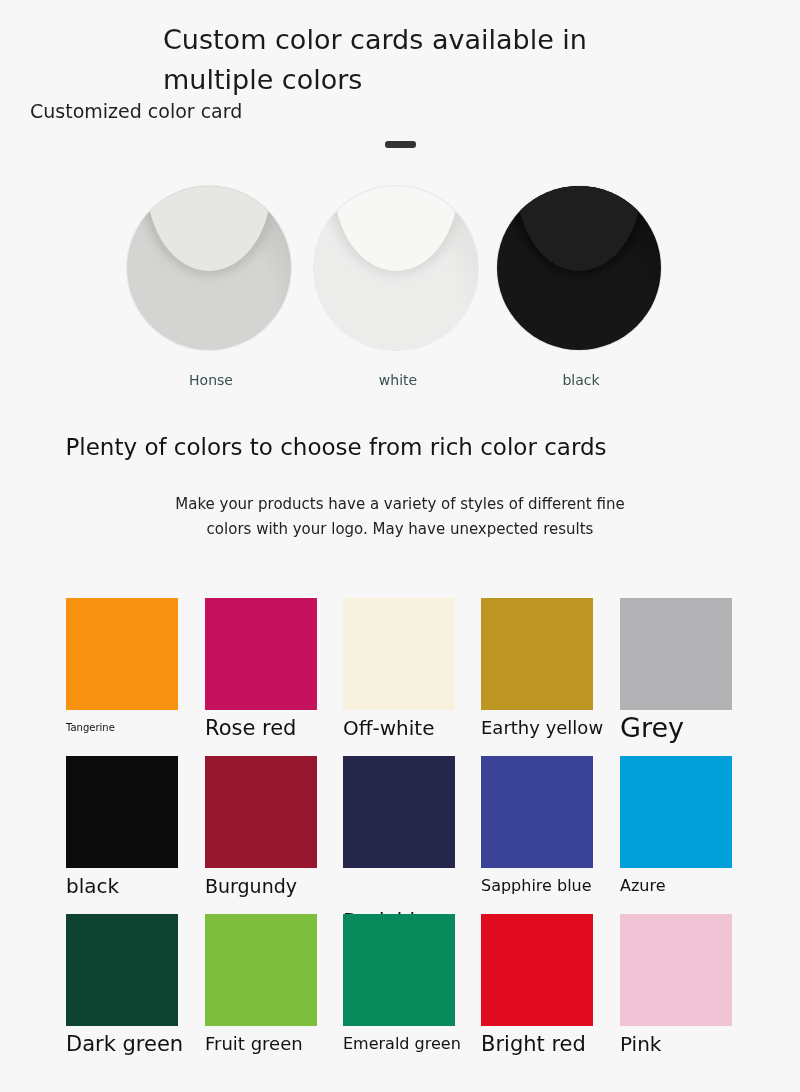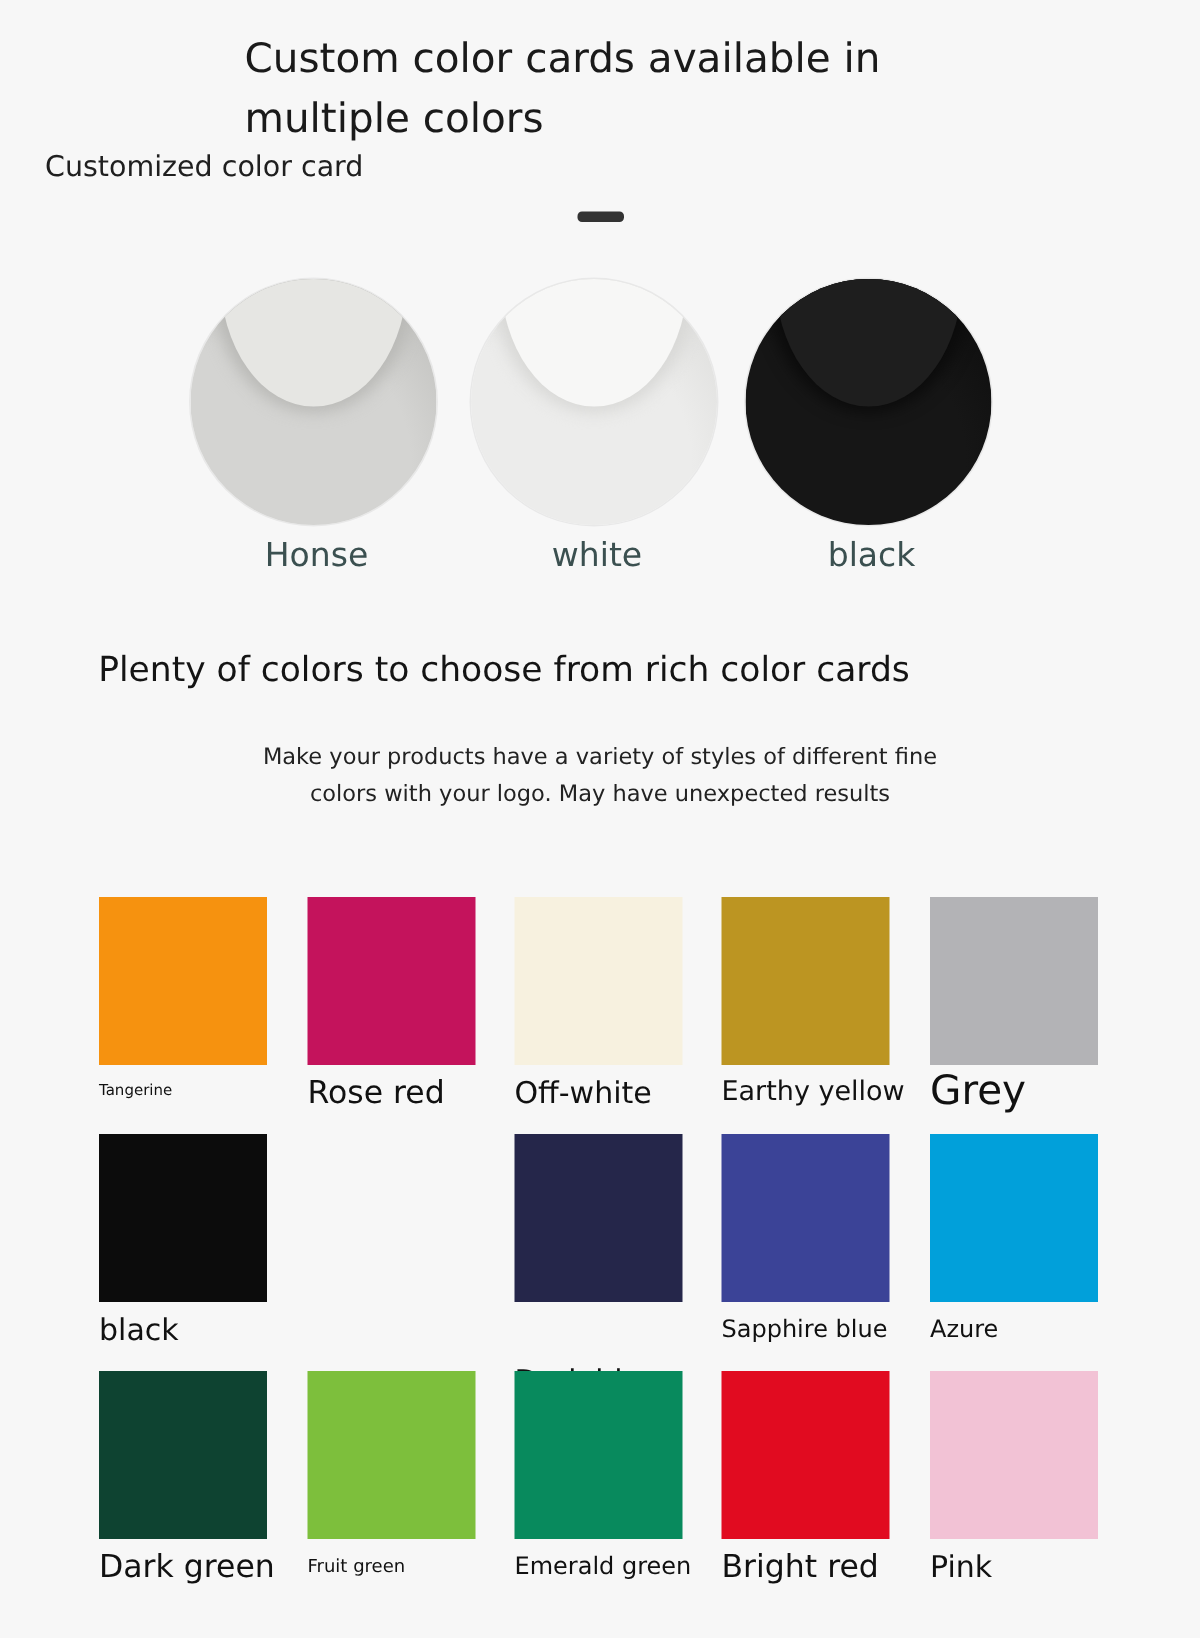--- a/index.html
+++ b/index.html
@@ -91,22 +91,22 @@
     left: 50%;
     top: -36%;
     width: 84%;
     height: 90%;
     transform: translateX(-50%);
     border-radius: 0 0 50% 50% / 0 0 62% 62%;
     filter: blur(5px);
   }
 
   .circle-caption {
-    margin-top: 8px;
-    font-size: 22px;
+    margin-top: 22px;
+    font-size: 14px;
     color: #3b5050;
   }
 
   
   .section2-title {
     position: absolute;
     left: 0;
     top: 434px;
     width: 672px;
     text-align: center;
@@ -218,41 +218,45 @@
       <div class="cell k4">
         <div class="chip" style="background: rgb(179, 179, 182);"></div>
         <div class="chip-label" style="font-size: 27px;">Grey</div>
       </div>
     </div>
     <div class="grid-row">
       <div class="cell k0">
         <div class="chip" style="background: rgb(12, 12, 12);"></div>
         <div class="chip-label" style="font-size: 20px;">black</div>
       </div>
+      <div class="cell k1">
+        <div class="chip" style="background: rgb(151, 23, 47);"></div>
+        <div class="chip-label" style="font-size: 19px;">Burgundy</div>
+      </div>
       <div class="cell k2">
         <div class="chip" style="background: rgb(37, 38, 74);"></div>
         <div class="chip-label" style="font-size: 20px; margin-top: 40px;">Dark blue</div>
       </div>
       <div class="cell k3">
         <div class="chip" style="background: rgb(59, 67, 151);"></div>
         <div class="chip-label" style="font-size: 16px;">Sapphire blue</div>
       </div>
       <div class="cell k4">
         <div class="chip" style="background: rgb(1, 160, 218);"></div>
         <div class="chip-label" style="font-size: 16px;">Azure</div>
       </div>
     </div>
     <div class="grid-row">
       <div class="cell k0">
         <div class="chip" style="background: rgb(14, 67, 49);"></div>
         <div class="chip-label" style="font-size: 21px;">Dark green</div>
       </div>
       <div class="cell k1">
         <div class="chip" style="background: rgb(125, 191, 60);"></div>
-        <div class="chip-label" style="font-size: 12px;">Fruit green</div>
+        <div class="chip-label" style="font-size: 18px;">Fruit green</div>
       </div>
       <div class="cell k2">
         <div class="chip" style="background: rgb(8, 138, 93);"></div>
         <div class="chip-label" style="font-size: 16px;">Emerald green</div>
       </div>
       <div class="cell k3">
         <div class="chip" style="background: rgb(225, 11, 32);"></div>
         <div class="chip-label" style="font-size: 21px;">Bright red</div>
       </div>
       <div class="cell k4">

